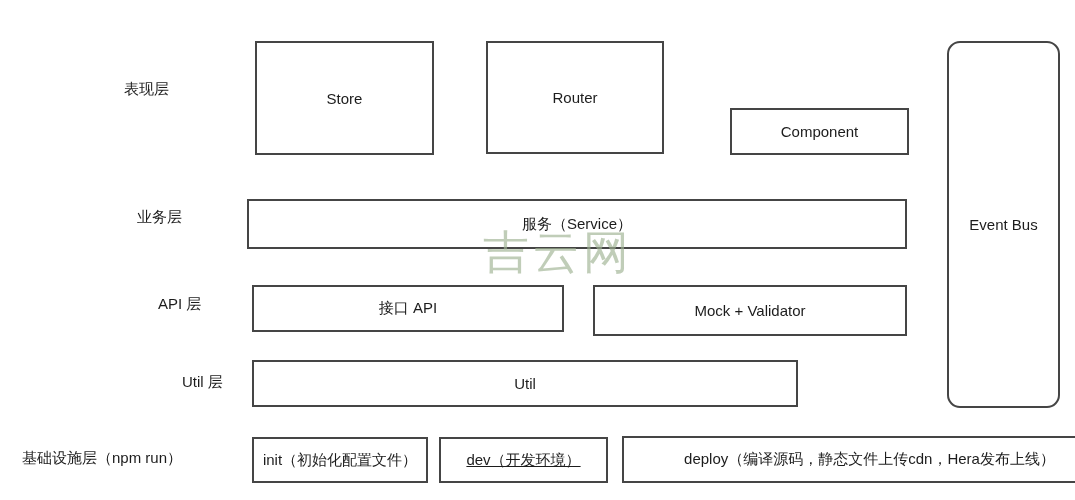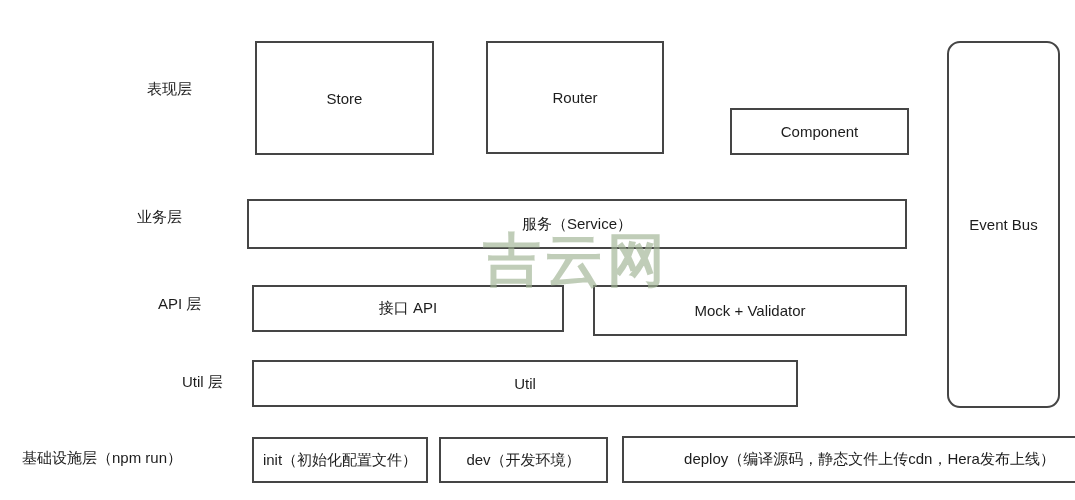--- a/index.html
+++ b/index.html
@@ -34,43 +34,43 @@
     font-size: 15px;
     line-height: 18px;
     color: #1c1c1c;
     white-space: nowrap;
     z-index: 2;
   }
   .watermark {
     position: absolute;
     left: 483px;
     top: 222px;
-    font-size: 58px;
-    font-weight: bold;
+    font-size: 46px;
+    font-weight: normal;
     letter-spacing: 4px;
     color: rgba(158, 178, 146, 0.65);
     z-index: 3;
     pointer-events: none;
     user-select: none;
   }
   
   .b-store     { left: 247px; top: 41px;  width: 179px; height: 114px; margin-left: 8px; }
   .b-router    { left: 486px; top: 41px;  width: 178px; height: 113px; }
   .b-view      { left: 730px; top: 42px;  width: 179px; height: 46px;  }
   .b-component { left: 730px; top: 108px; width: 179px; height: 47px;  }
   .b-service   { left: 247px; top: 199px; width: 660px; height: 50px;  }
   .b-eventbus  { left: 947px; top: 41px;  width: 113px; height: 367px; border-radius: 13px; }
   .b-api       { left: 252px; top: 285px; width: 312px; height: 47px;  }
   .b-mock      { left: 593px; top: 285px; width: 314px; height: 51px;  }
   .b-util      { left: 252px; top: 360px; width: 546px; height: 47px;  }
   .b-init      { left: 252px; top: 437px; width: 176px; height: 46px;  }
-  .b-dev       { left: 439px; top: 437px; width: 169px; height: 46px;  }
+  .b-dev       { left: 439px; top: 437px; width: 169px; height: 46px; text-decoration: underline;  }
   .b-deploy    { left: 622px; top: 436px; width: 471px; height: 47px; padding-left: 24px;  }
   
-  .l-presentation { left: 147px; top: 80px; font-family: Liberation Serif, serif;  }
+  .l-presentation { left: 124px; top: 80px; font-family: Liberation Serif, serif;  }
   .l-business     { left: 137px; top: 208px; }
   .l-api          { left: 137px; top: 295px; margin-left: 21px; }
   .l-util         { left: 139px; top: 373px; margin-left: 43px; }
   .l-infra        { left: 22px;  top: 449px; }
 </style>
 </head>
 <body>
 
 <div class="canvas">
 

